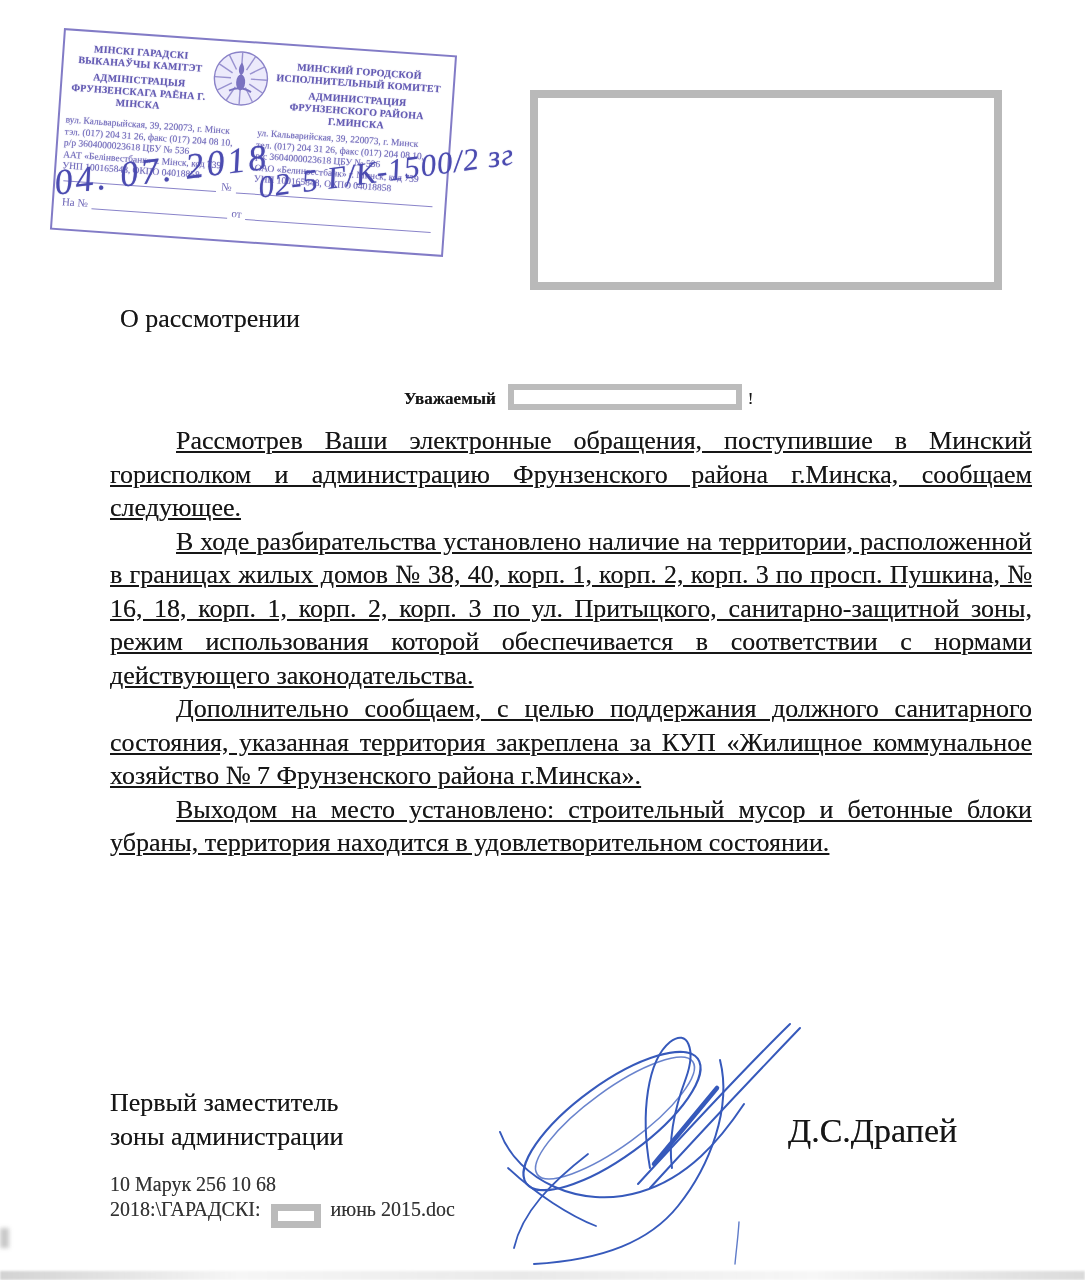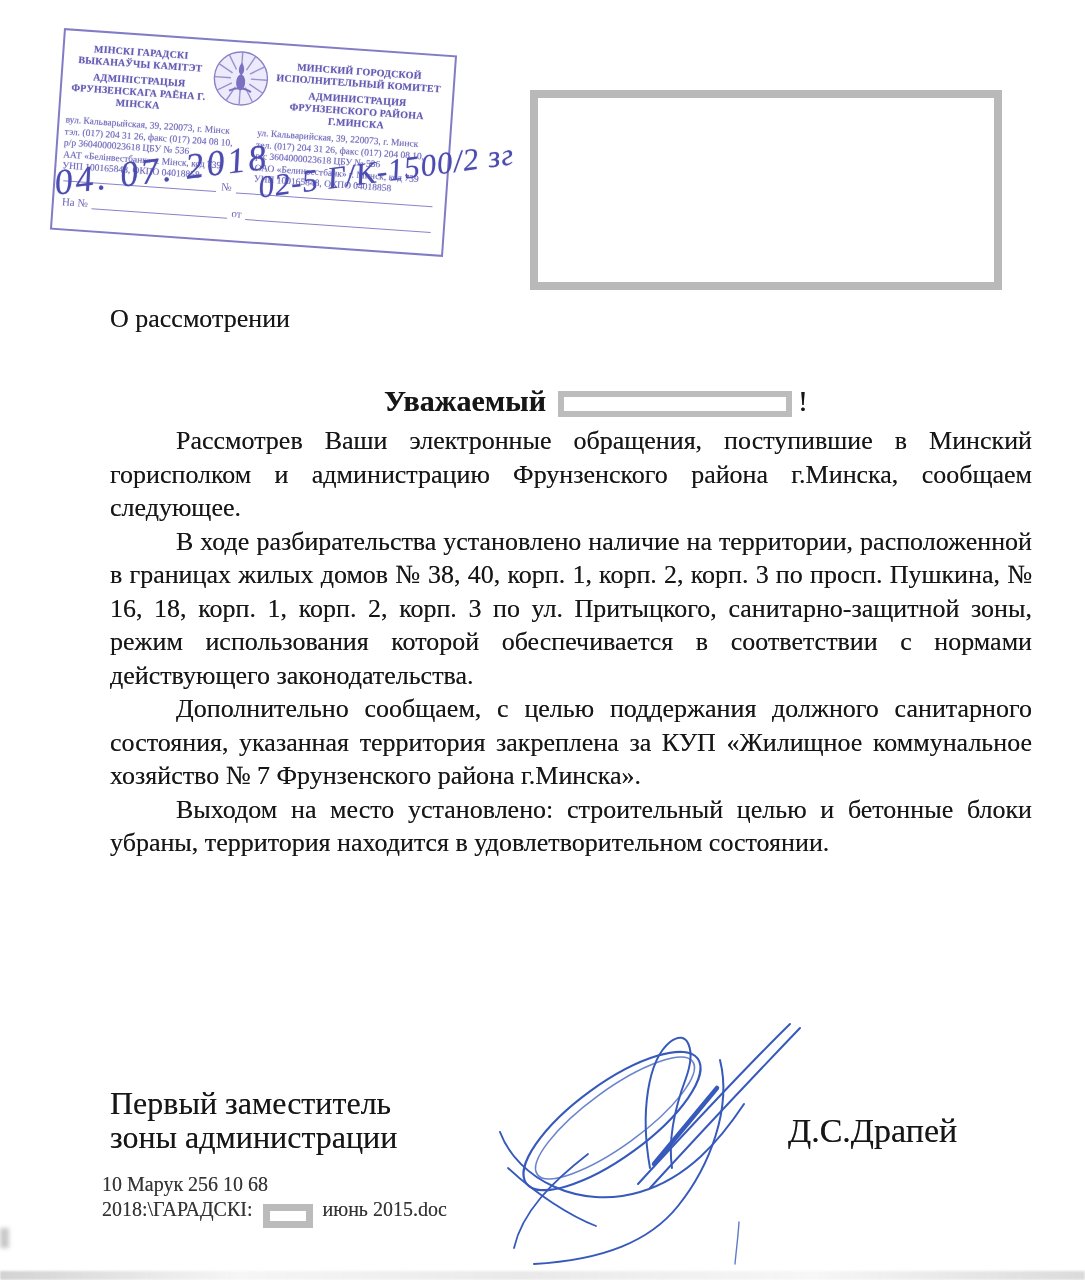--- a/index.html
+++ b/index.html
@@ -51,35 +51,35 @@
   .redact-top { position:absolute; left:530px; top:90px; width:472px; height:200px;
     border:8px solid #b9b9b9; background:#fff; }
   .redact-inline { display:inline-block; width:234px; height:26px;
     border:6px solid #bcbcbc; background:#fff; margin:0 6px 0 12px;
     vertical-align:-6px; }
   .redact-small { display:inline-block; width:50px; height:24px;
     border:7px solid #bbbbbb; background:#fff; margin:0 10px;
     vertical-align:-12px; }
 
   
-  .subject { position:absolute; left:110px; top:302px; font-size:26px;
+  .subject { position:absolute; left:120px; top:302px; font-size:26px;
     line-height:34px; text-shadow:0 0 .6px rgba(20,20,20,.6); }
-  .salutation { position:absolute; left:384px; top:384px; font-size:30px;
+  .salutation { position:absolute; left:404px; top:384px; font-size:17px;
     white-space:nowrap; text-shadow:0 0 .6px rgba(20,20,20,.6); }
   .salutation .bold { font-weight:bold; }
   .body-text { position:absolute; left:110px; top:424px; width:922px;
     font-size:26px; line-height:33.5px; text-align:justify; }
-  .body-text p { text-indent:66px; text-shadow:0 0 .6px rgba(20,20,20,.6); }
-
-  .sign-title { position:absolute; left:110px; top:1086px; font-size:32px;
+  .body-text p { text-indent:66px; text-shadow:0 0 .6px rgba(20,20,20,.6);text-decoration:underline; }
+
+  .sign-title { position:absolute; left:110px; top:1086px; font-size:26px;
     line-height:34px; text-shadow:0 0 .6px rgba(20,20,20,.6); }
   .sign-name { position:absolute; left:788px; top:1112px; font-size:34px;
     text-shadow:0 0 .6px rgba(20,20,20,.6); }
 
-  .footer { position:absolute; left:102px; top:1172px; font-size:20px;
+  .footer { position:absolute; left:110px; top:1172px; font-size:20px;
     line-height:25px; color:#333; text-shadow:0 0 .5px rgba(40,40,40,.55); }
   .footer .l2 { white-space:nowrap; }
 
   .signature-svg { position:absolute; left:492px; top:1016px; }
 
   
   .scan-edge { position:absolute; left:0; bottom:0; width:100%; height:9px;
     background:linear-gradient(to right, rgba(95,95,95,.28), rgba(170,170,170,.10) 22%,
       rgba(120,120,120,.16) 48%, rgba(150,150,150,.08) 75%, rgba(90,90,90,.22));
     filter:blur(1.3px); }
@@ -165,21 +165,21 @@
   <div class="subject">
     <div>О рассмотрении</div>
   </div>
 
   <div class="salutation"><span class="bold">Уважаемый</span><span class="redact-inline"></span><span>!</span></div>
 
   <div class="body-text">
     <p>Рассмотрев Ваши электронные обращения, поступившие в Минский горисполком и администрацию Фрунзенского района г.Минска, сообщаем следующее.</p>
     <p>В ходе разбирательства установлено наличие на территории, расположенной в границах жилых домов № 38, 40, корп. 1, корп. 2, корп. 3 по просп. Пушкина, № 16, 18, корп. 1, корп. 2, корп. 3 по ул. Притыцкого, санитарно-защитной зоны, режим использования которой обеспечивается в соответствии с нормами действующего законодательства.</p>
     <p>Дополнительно сообщаем, с целью поддержания должного санитарного состояния, указанная территория закреплена за КУП «Жилищное коммунальное хозяйство № 7 Фрунзенского района г.Минска».</p>
-    <p>Выходом на место установлено: строительный целью и бетонные блоки убраны, территория находится в удовлетворительном состоянии.</p>
+    <p>Выходом на место установлено: строительный мусор и бетонные блоки убраны, территория находится в удовлетворительном состоянии.</p>
   </div>
 
   <div class="sign-title">
     <div>Первый заместитель</div>
     <div>зоны администрации</div>
   </div>
 
   <svg class="signature-svg" width="330" height="250" viewBox="0 0 330 250">
     <g fill="none" stroke="#2c51b8" stroke-linecap="round" opacity=".95">
       <ellipse cx="120" cy="105" rx="106" ry="37" stroke-width="2.1" transform="rotate(-36 120 105)"></ellipse>

